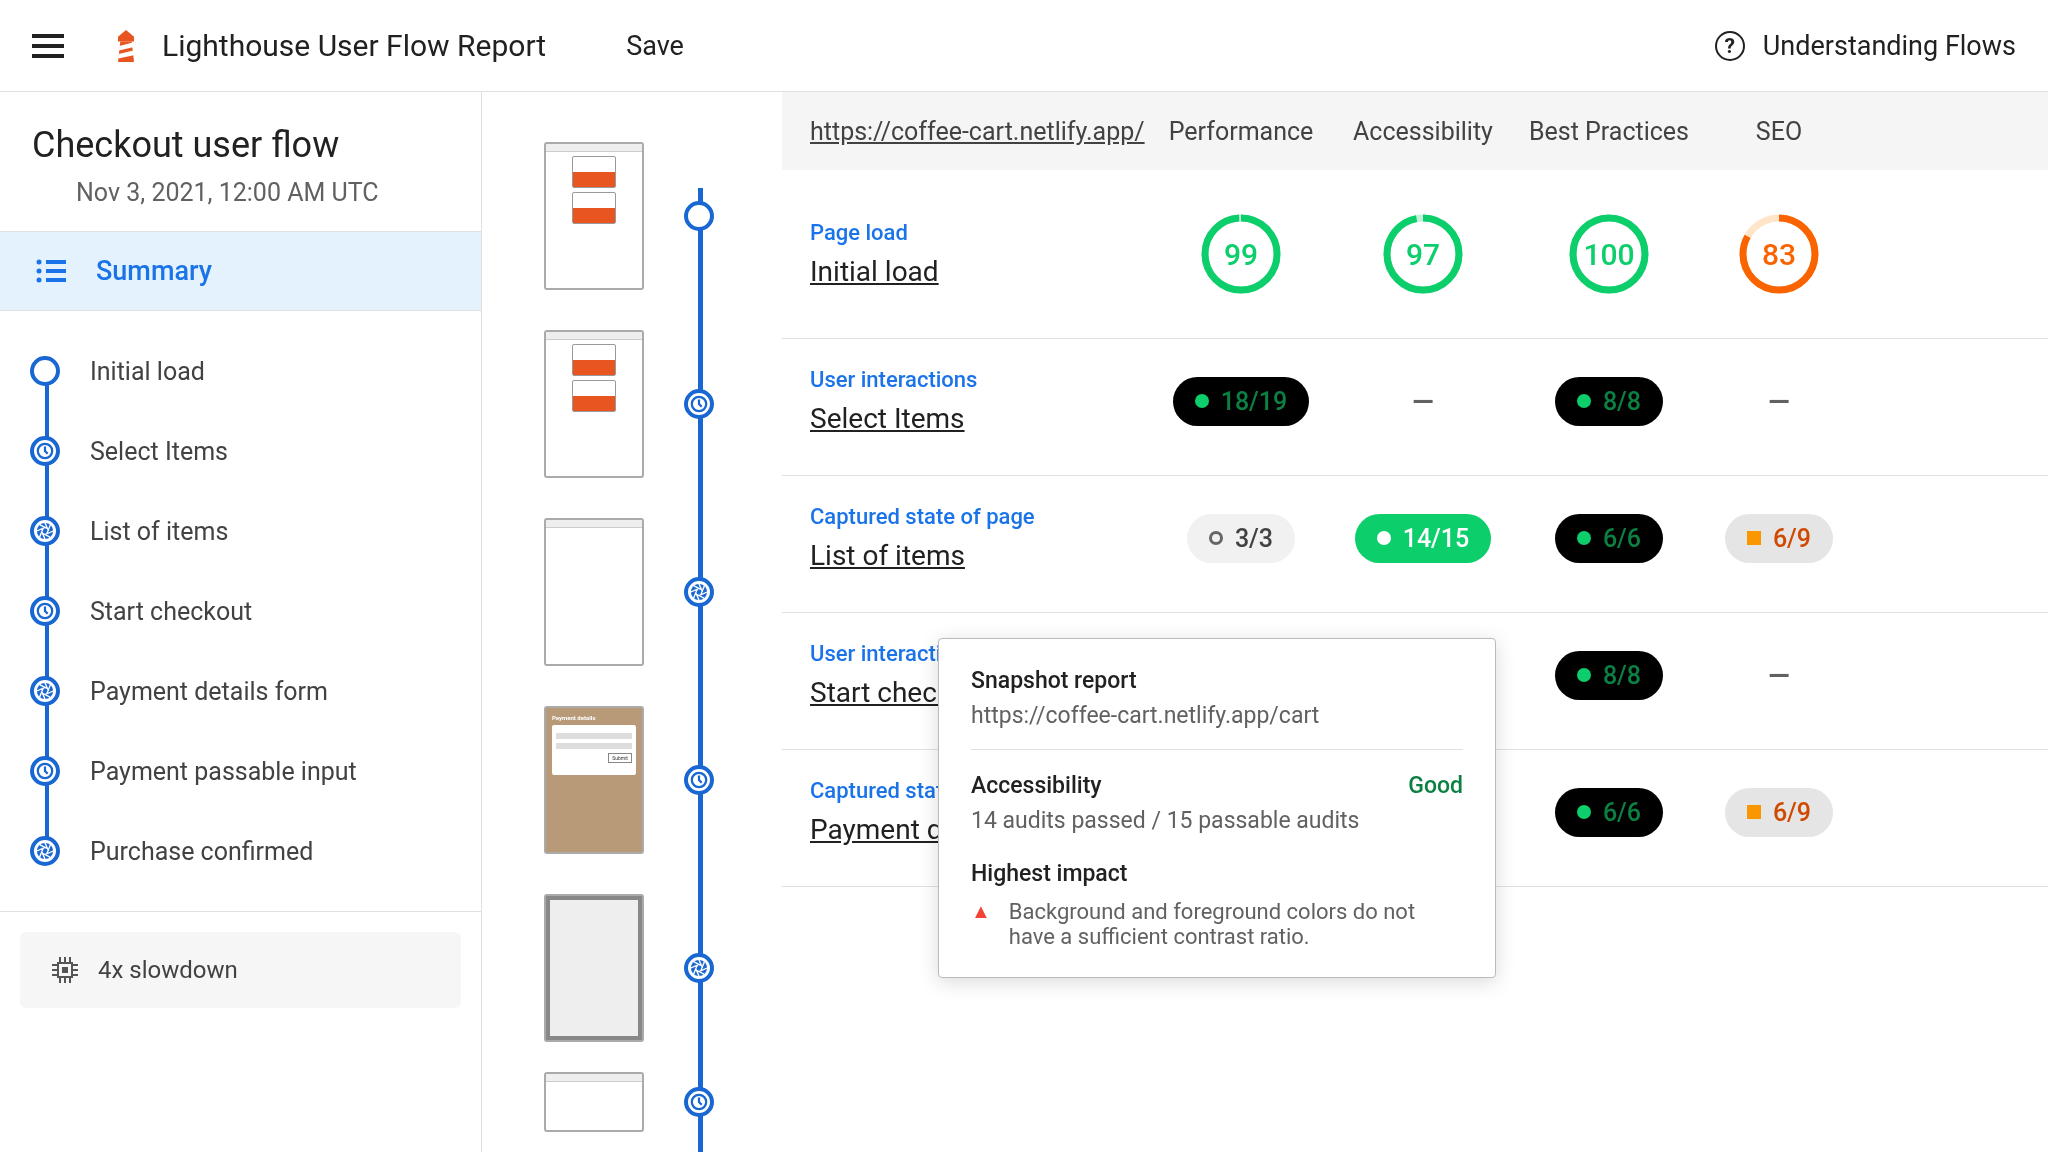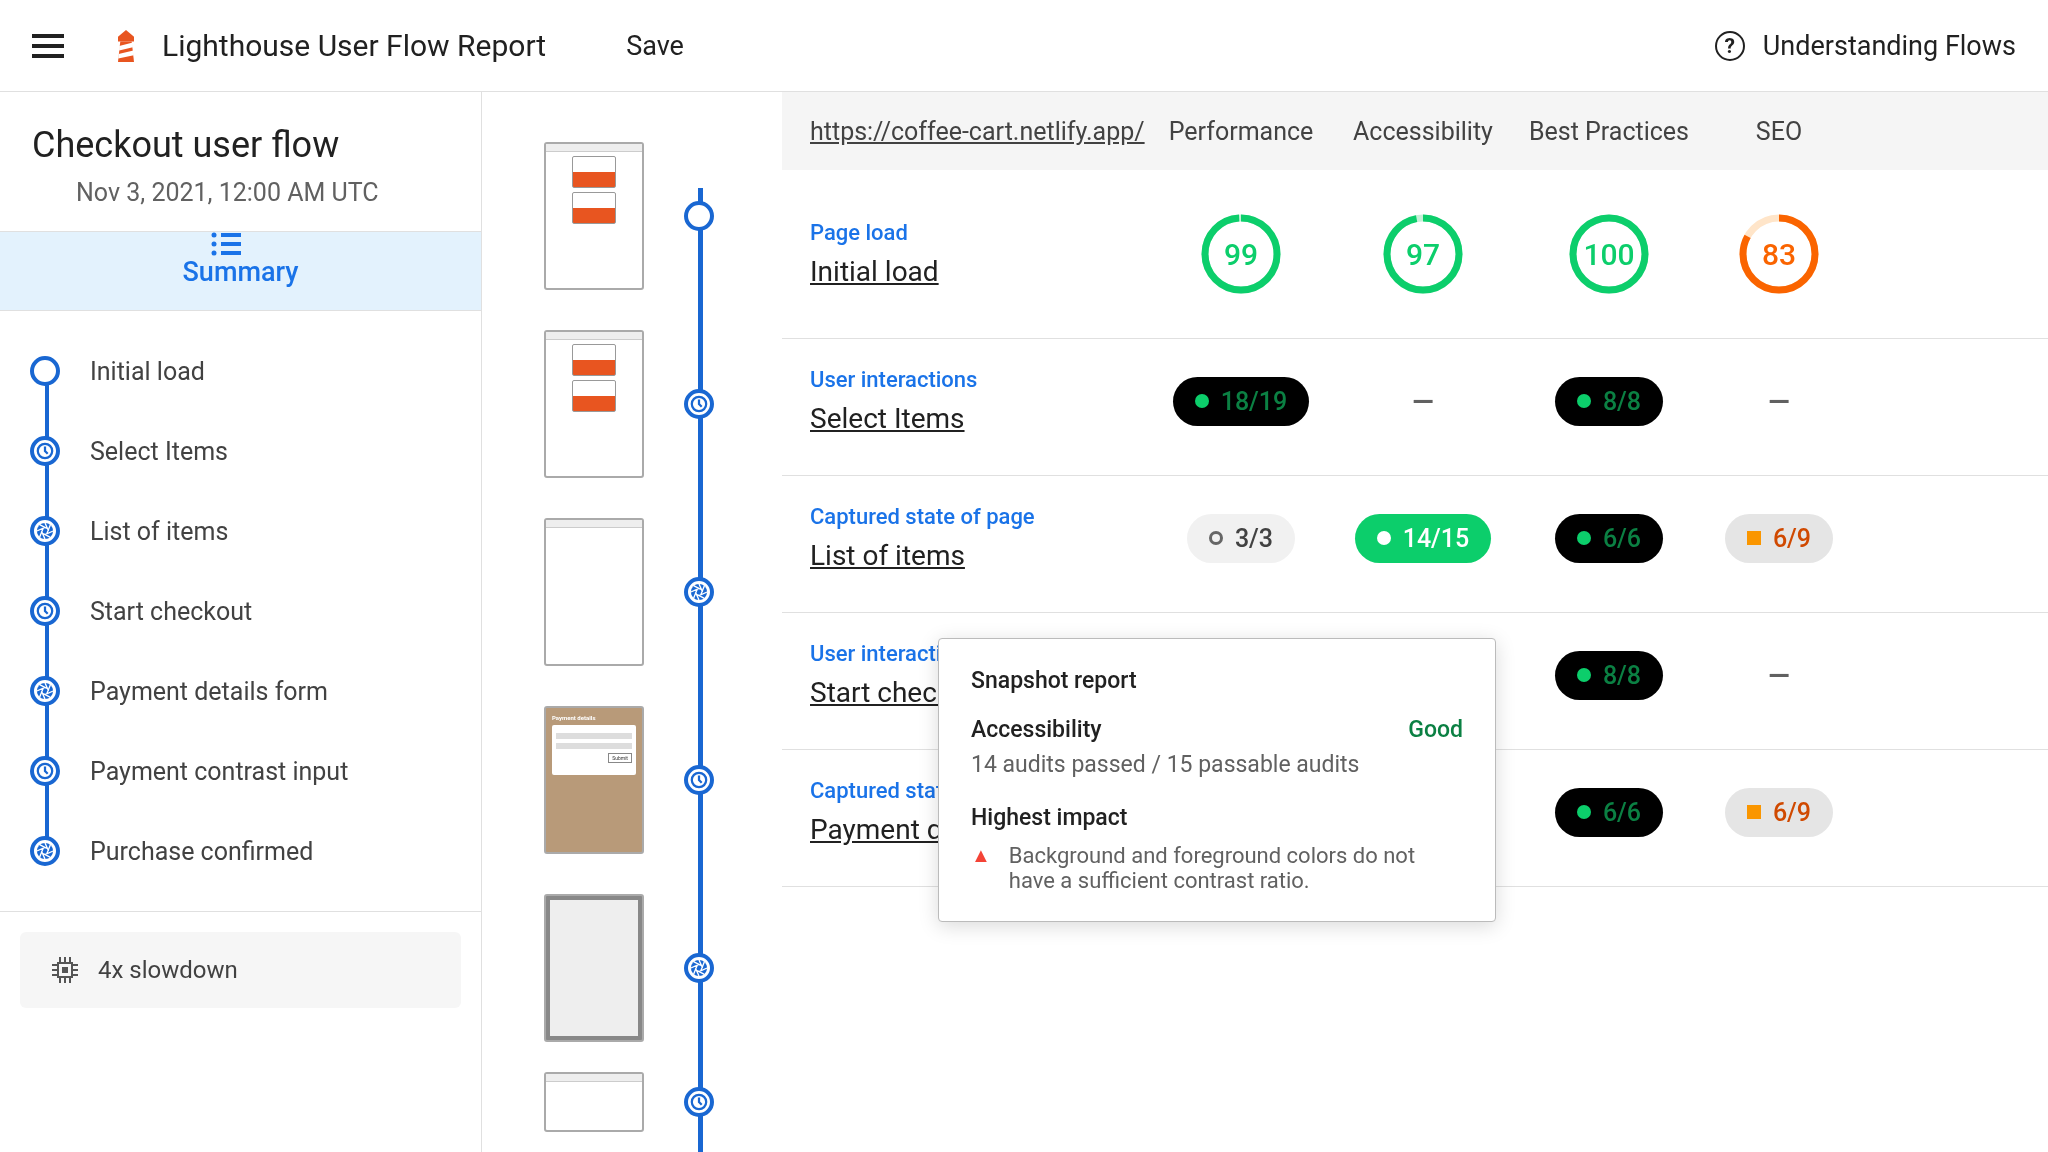--- a/index.html
+++ b/index.html
@@ -14,21 +14,21 @@
   .save { margin-left: 80px; font-size: 27px; cursor: pointer; }
   .help-link { margin-left: auto; display: flex; align-items: center; font-size: 27px; cursor: pointer; }
   .help-icon { width: 30px; height: 30px; border: 2.5px solid #212121; border-radius: 50%; display: flex; align-items: center; justify-content: center; font-size: 21px; font-weight: bold; margin-right: 18px; }
 
   
   .layout { display: flex; height: calc(100% - 92px); }
   .sidebar { width: 482px; border-right: 1px solid #e0e0e0; display: flex; flex-direction: column; overflow: hidden; }
   .flow-header { padding: 32px 32px 24px; }
   .flow-title { font-size: 36px; font-weight: 400; margin-bottom: 12px; }
   .flow-date { font-size: 25px; color: #616161; margin-left: 44px; }
-  .summary-btn { height: 80px; background: #e3f2fd; border-top: 1px solid #e0e0e0; border-bottom: 1px solid #e0e0e0; display: flex; align-items: center; padding: 0 36px; color: #1a73e8; font-size: 27px; font-weight: 500; cursor: pointer; flex-direction: column; }
+  .summary-btn { height: 80px; background: #e3f2fd; border-top: 1px solid #e0e0e0; border-bottom: 1px solid #e0e0e0; display: flex; align-items: center; padding: 0 36px; color: #1a73e8; font-size: 27px; font-weight: 500; cursor: pointer; }
   .summary-icon { margin-right: 30px; }
   
   .nav-steps { padding: 20px 30px; position: relative; }
   .nav-step { display: flex; align-items: center; height: 80px; cursor: pointer; }
   .nav-marker { width: 30px; height: 30px; border: 4px solid #1967d2; border-radius: 50%; background: #fff; position: relative; z-index: 2; margin-right: 30px; display: flex; align-items: center; justify-content: center; flex-shrink: 0; }
   .nav-marker svg { width: 18px; height: 18px; }
   .nav-step-label { font-size: 25px; color: #424242; }
   .nav-line { position: absolute; top: 60px; bottom: 60px; left: 45px; width: 4px; background: #1967d2; z-index: 1; }
   .sidebar-divider { border-top: 1px solid #e0e0e0; }
   .device-info { padding: 24px 32px; background: #f6f6f6; margin: 20px; border-radius: 6px; }
@@ -179,21 +179,21 @@
           </div>
           <div class="nav-step-label">Payment details form</div>
         </div>
         <div class="nav-step">
           <div class="nav-marker">
             <svg viewBox="0 0 20 20">
               <circle cx="10" cy="10" r="8" fill="none" stroke="#1967d2" stroke-width="2.5"></circle>
               <path d="M10 5 L10 10 L13 13" fill="none" stroke="#1967d2" stroke-width="2.5"></path>
             </svg>
           </div>
-          <div class="nav-step-label">Payment contrast input</div>
+          <div class="nav-step-label">Payment passable input</div>
         </div>
         <div class="nav-step">
           <div class="nav-marker">
             <svg viewBox="0 0 20 20">
               <circle cx="10" cy="10" r="9" fill="#1967d2"></circle>
               <path d="M10 1 L14 10 M19 10 L10 14 M10 19 L6 10 M1 10 L10 6 M4 3 L12 7 M16 3 L12 13 M16 17 L8 13 M4 17 L8 7" stroke="#fff" stroke-width="1.5" fill="none"></path>
             </svg>
           </div>
           <div class="nav-step-label">Purchase confirmed</div>
         </div>
@@ -420,20 +420,21 @@
               </div>
               <div class="col c-seo">
                 <span class="pill orange"><span class="sq"></span>6/9</span>
               </div>
             </div>
           </div>
         </div>
 
       <div class="tooltip">
         <div class="tt-title">Snapshot report</div>
+        <div class="tt-url">https://coffee-cart.netlify.app/cart</div>
         <div class="tt-row1">
           <div class="tt-cat">Accessibility</div>
           <div class="tt-rating">Good</div>
         </div>
         <div class="tt-sub">14 audits passed / 15 passable audits</div>
         <div class="tt-h2">Highest impact</div>
         <div class="tt-impact">
           <span class="tt-tri">▲</span>
           <span>Background and foreground colors do not have a sufficient contrast ratio.</span>
         </div>

